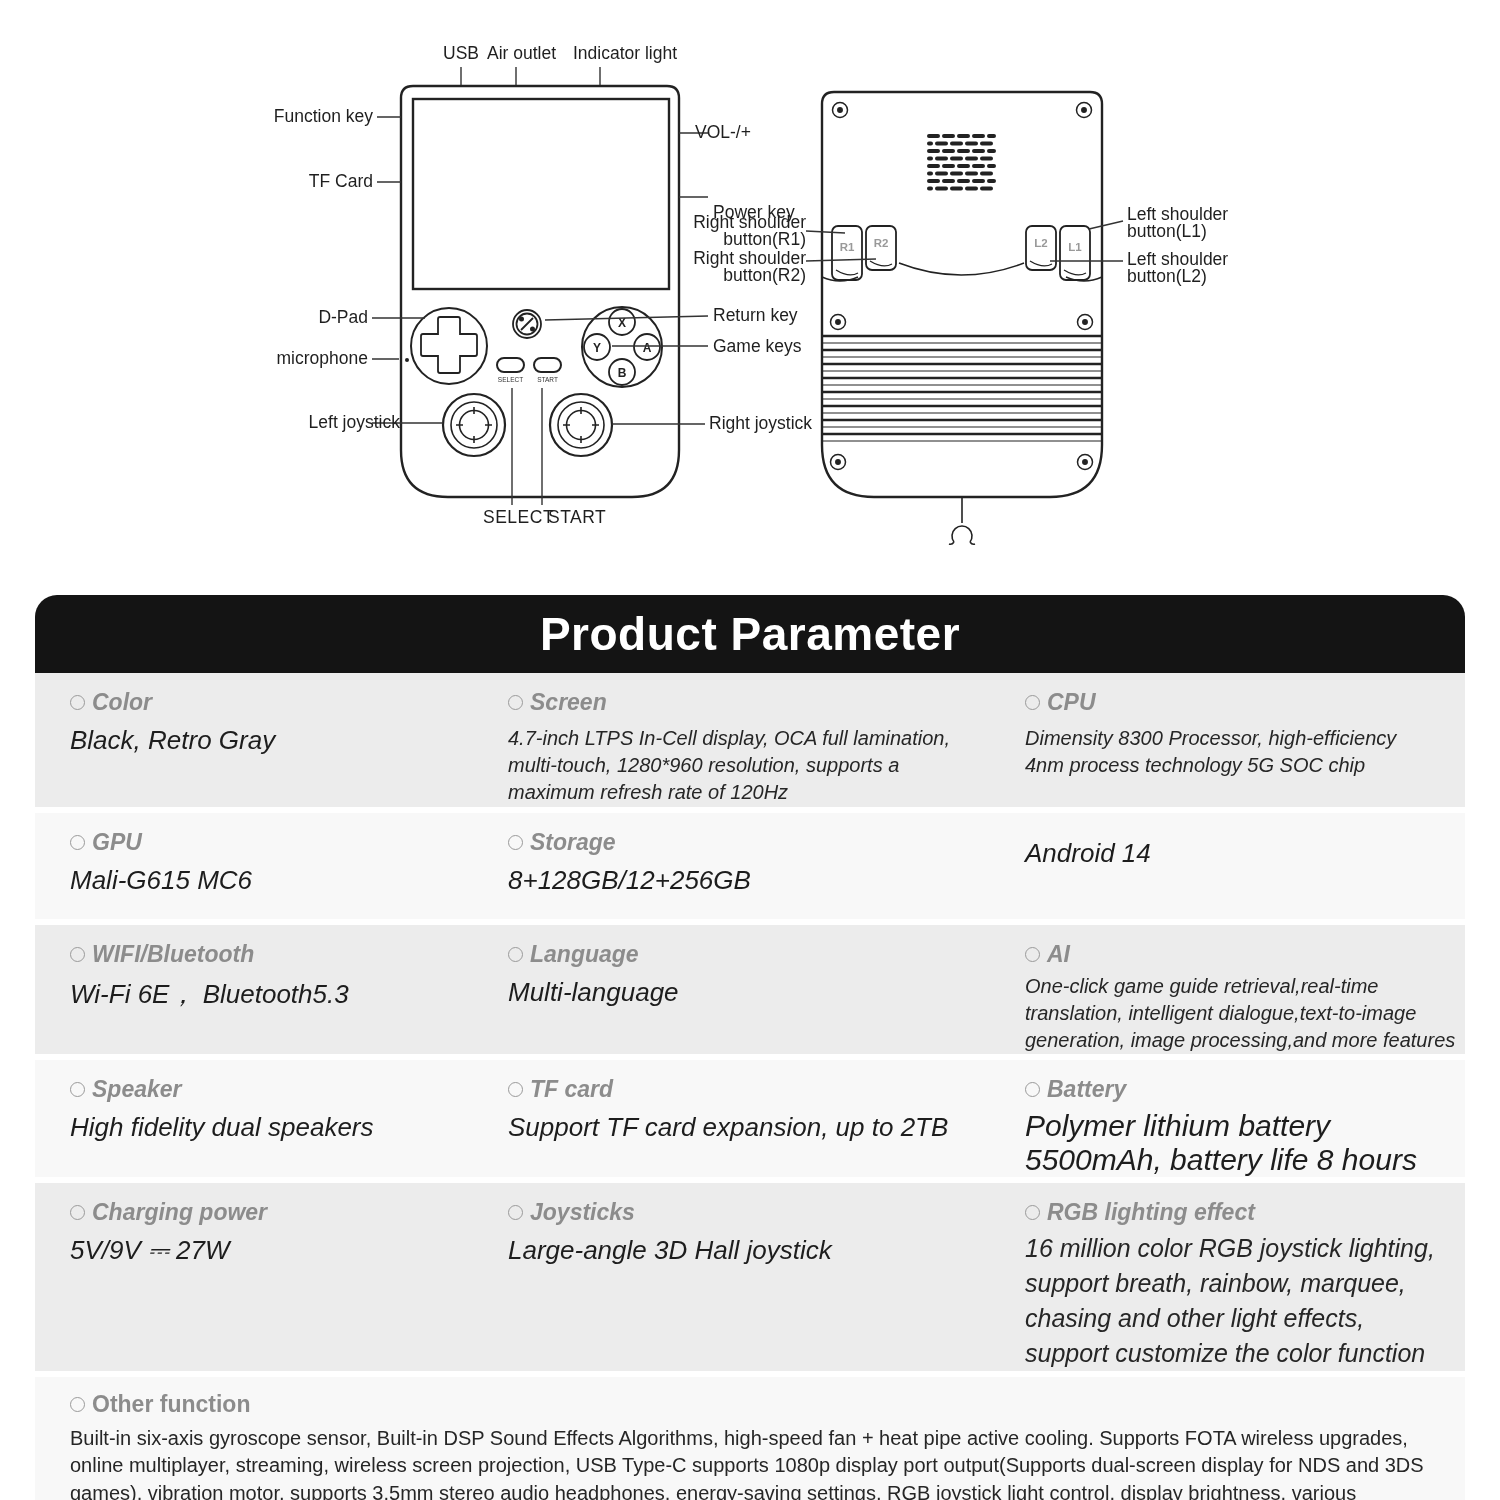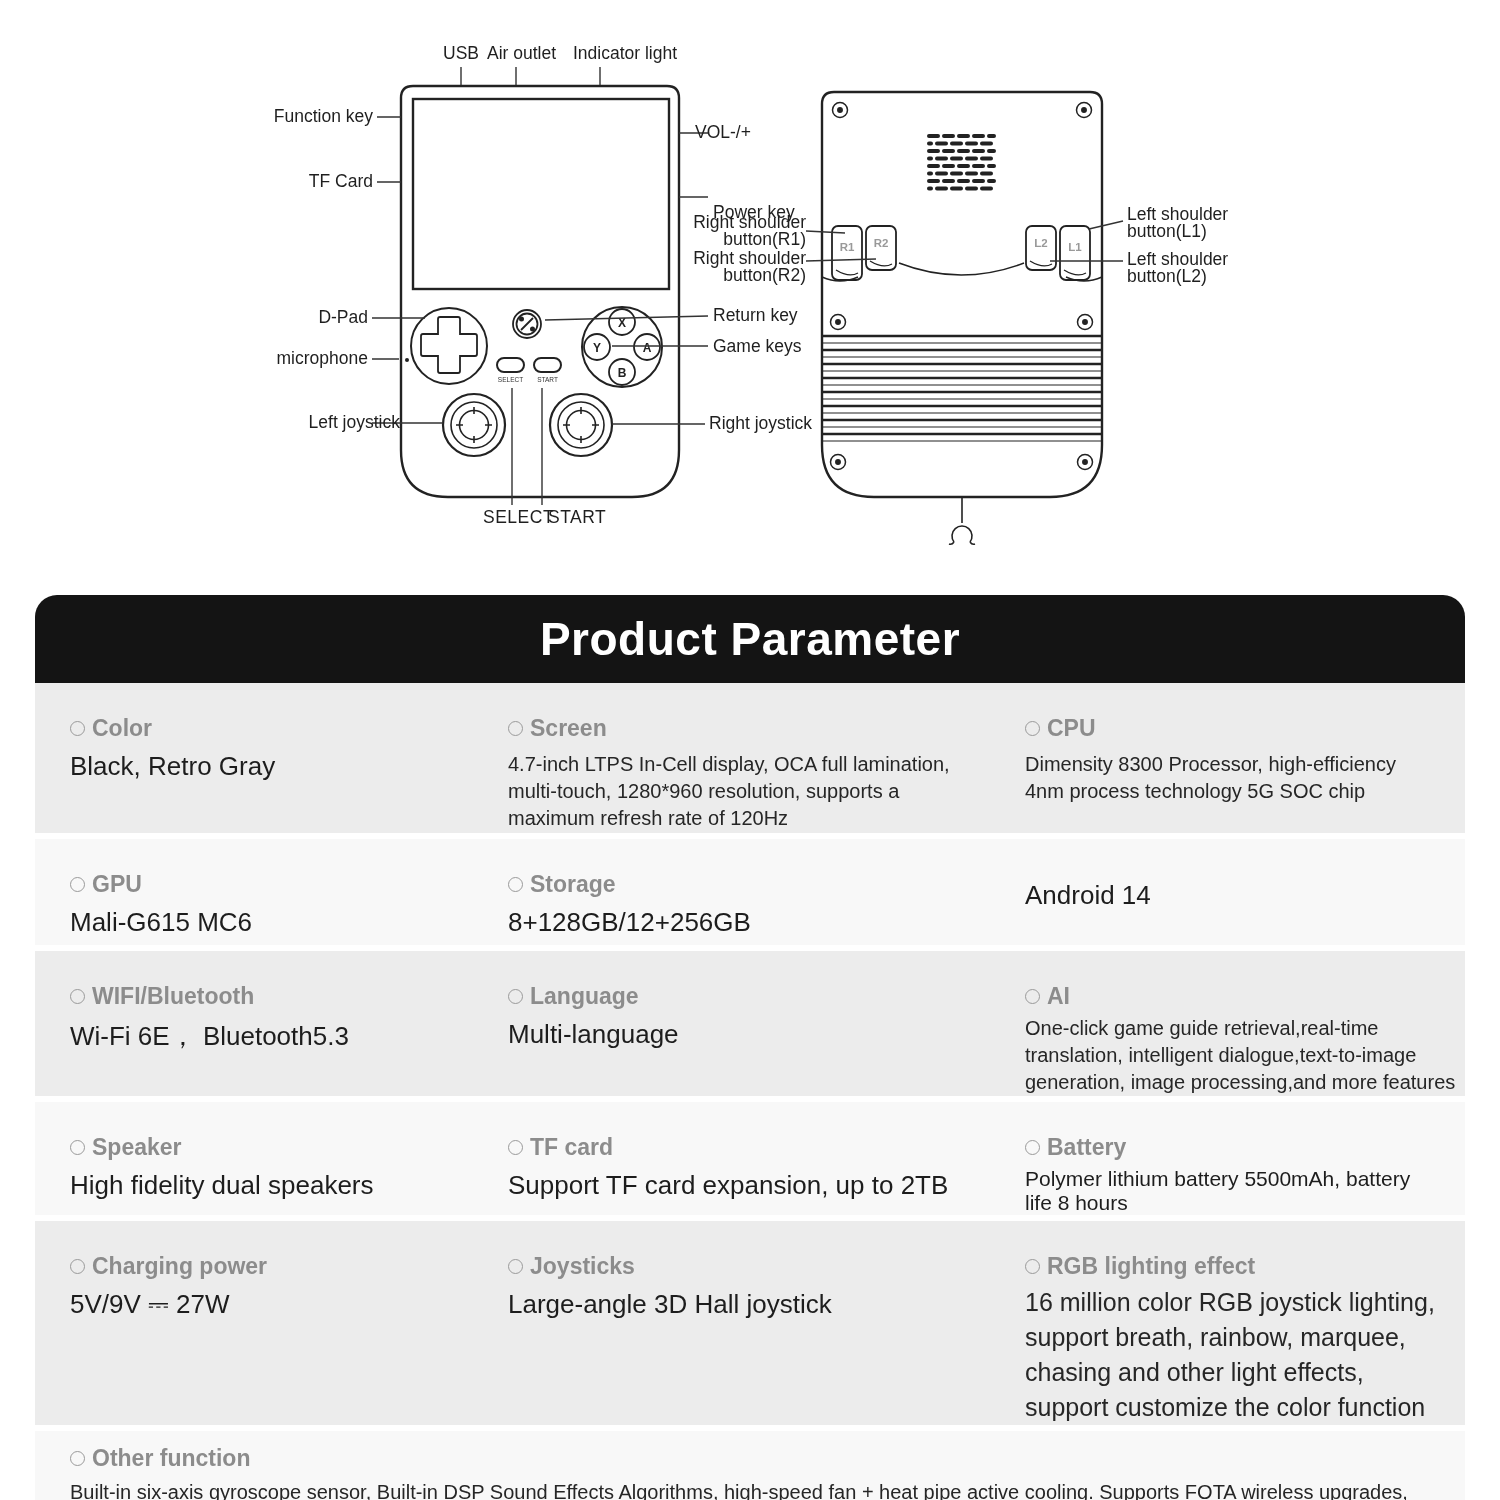--- a/index.html
+++ b/index.html
@@ -14,35 +14,35 @@
   
   .diagram{position:relative;width:1500px;height:560px;}
   .diagram svg{position:absolute;left:0;top:0;width:1500px;height:560px;}
   .dlabel{position:absolute;font-size:17.5px;line-height:17px;color:#1f1f1f;white-space:nowrap;}
   .dlabel.right{text-align:right;}
   .dlabel .ln{display:block;}
   svg text{font-family:"Liberation Sans",sans-serif;}
 
   
   .card{position:absolute;left:35px;top:595px;width:1430px;border-radius:22px;overflow:hidden;background:#fff;}
-  .card-header{height:88px;background:var(--header-bg);color:var(--header-text);
+  .card-header{height:78px;background:var(--header-bg);color:var(--header-text);
                display:flex;align-items:center;justify-content:center;
                font-size:46px;font-weight:700;letter-spacing:0.5px;}
   .prow{background:var(--row-gray);}
   .prow.alt{background:var(--row-light);}
   .prow + .prow{margin-top:6px;}
   .prow3{display:grid;grid-template-columns:438px 517px 475px;}
-  .pcell{padding:32px 28px 0 35px;box-sizing:border-box;}
+  .pcell{padding:16px 28px 0 35px;box-sizing:border-box;font-style:italic;}
   .pcell.mid{padding-right:6px;}
   .pfull{padding:14px 35px 0 35px;}
   .plabel{display:flex;align-items:center;gap:7px;font-size:23px;font-weight:600;color:var(--label-gray);}
   .ring{width:13px;height:13px;border:1.5px solid #9a9a9a;border-radius:50%;flex:0 0 auto;background:transparent;}
   .pval{margin-top:9px;color:var(--value-dark);}
   .pval.lg{font-size:26px;}
-  .pval.lg3{font-size:21px;margin-top:6px;}
+  .pval.lg3{font-size:30px;margin-top:6px;}
   .pval.sm{font-size:20px;line-height:1.36;color:#262626;}
   .pval.xs{font-size:25px;line-height:1.4;color:#262626;}
   .h-r1{min-height:118px}.h-r2{min-height:106px}.h-r3{min-height:112px}
   .h-r4{min-height:106px}.h-r5{min-height:112px}.h-r6{min-height:118px}.h-r7{min-height:96px}
 </style>
 </head>
 <body>
 
 <div class="page">
 

